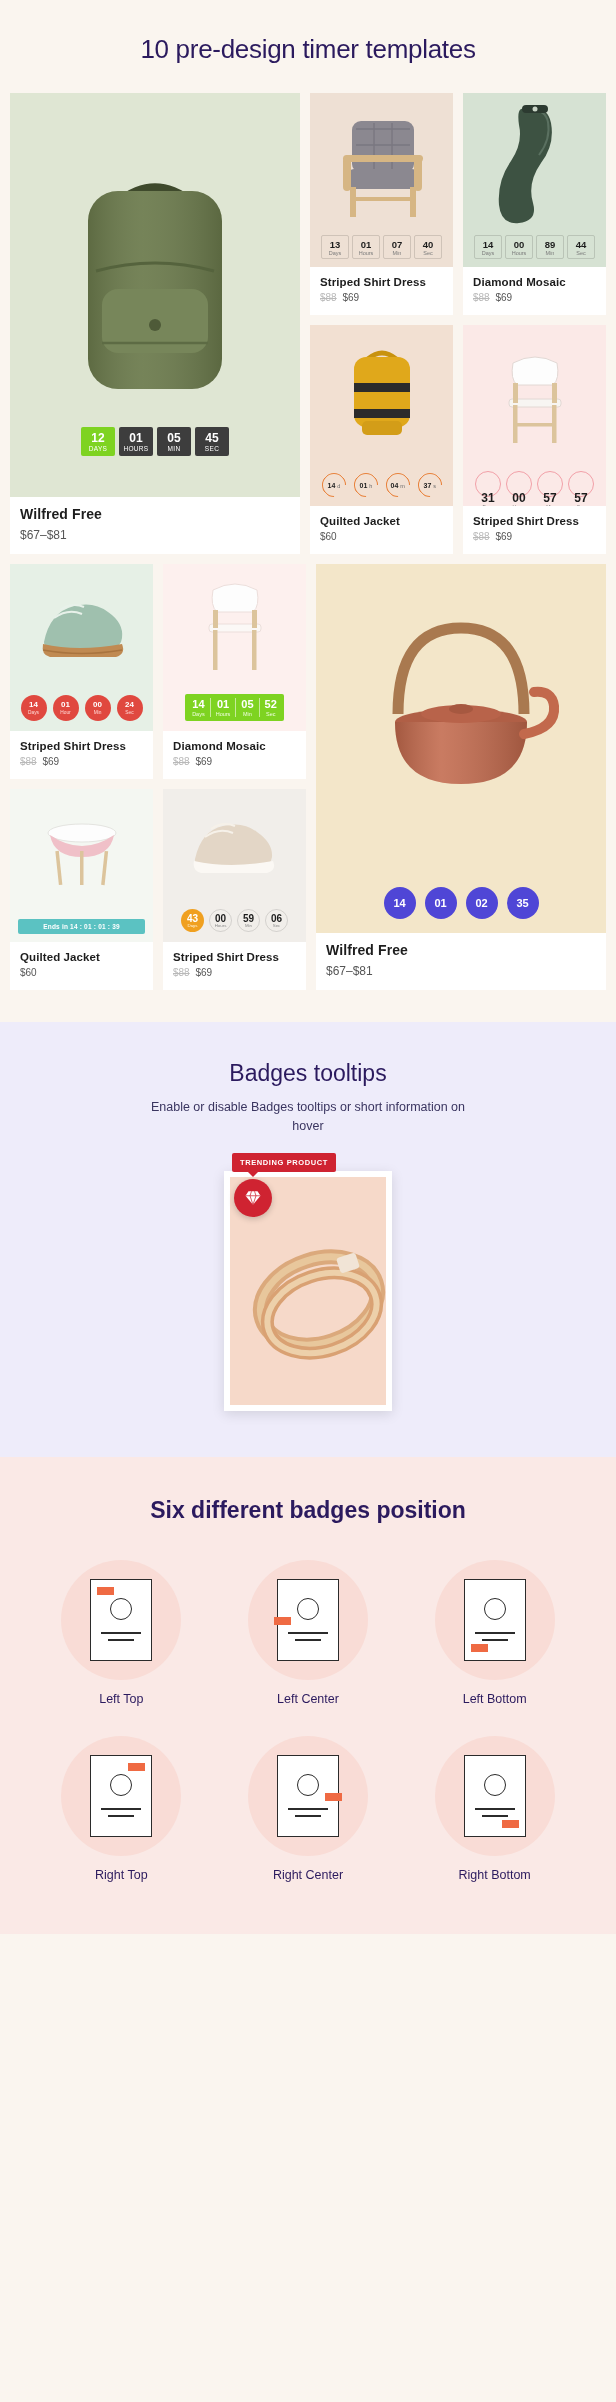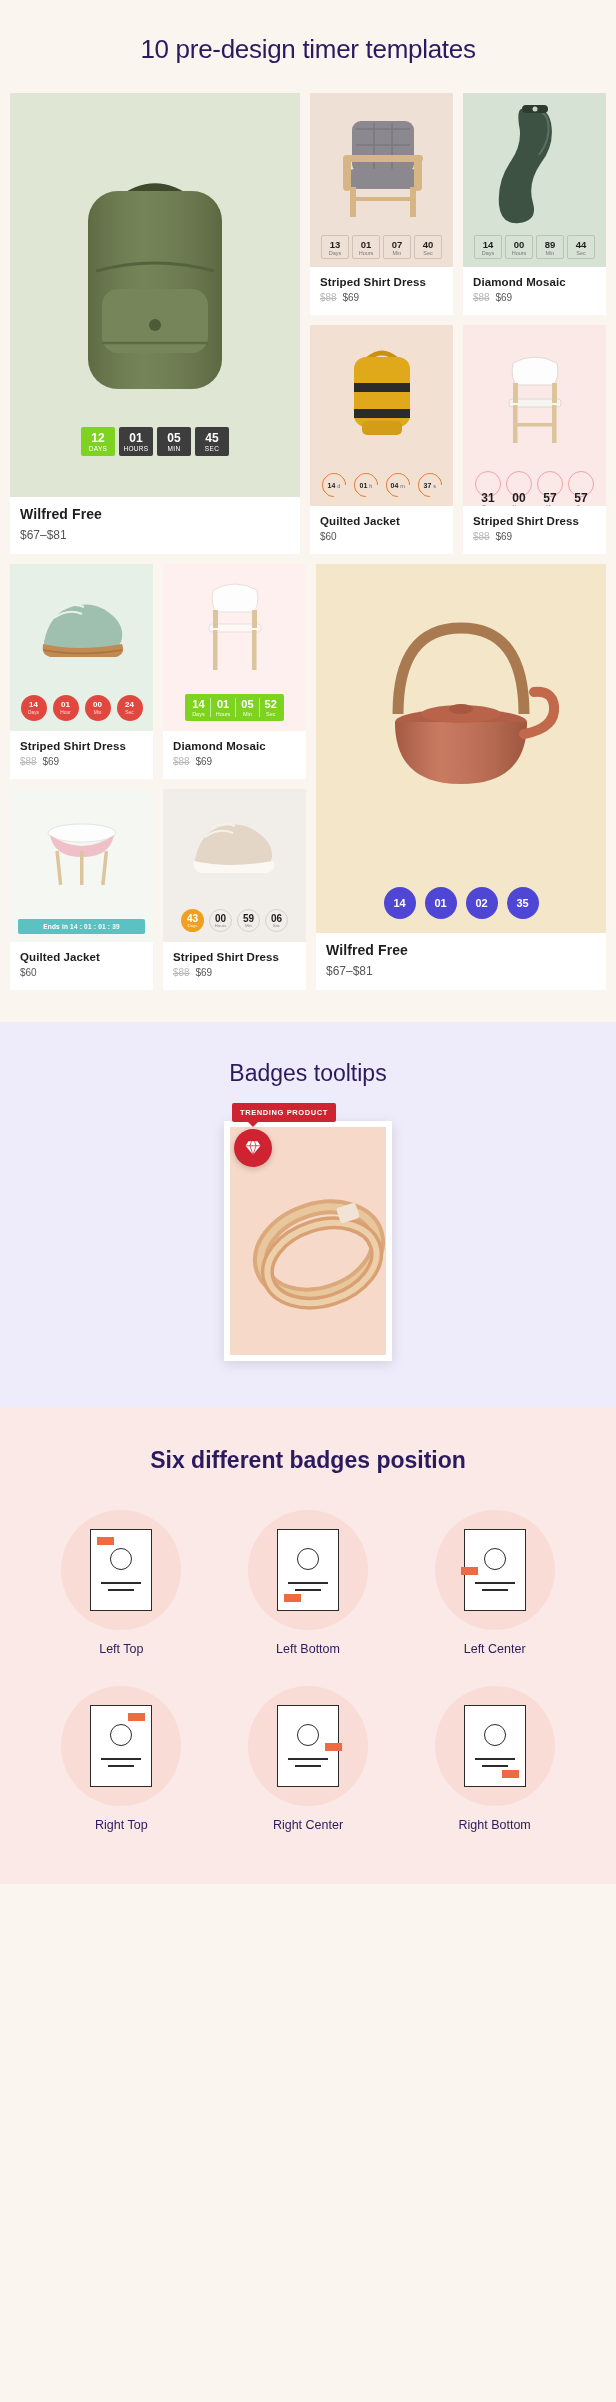--- a/index.html
+++ b/index.html
@@ -578,20 +578,21 @@
           </div>
         </div>
       </div>
     </div>
 
   </div>
 </section>
 
 <section class="sec-badges">
   <h2>Badges tooltips</h2>
+  <p>Enable or disable Badges tooltips or short information on hover</p>
 
   <div class="badge-demo">
     <div class="tooltip">TRENDING PRODUCT</div>
     <div class="badge-card">
       <div class="badge-photo">
         <svg viewBox="0 0 178 228" width="178" height="228">
           <rect width="178" height="228" fill="#f6d9c9"></rect>
           <ellipse cx="89" cy="124" rx="60" ry="42" fill="none" stroke="#dba97c" stroke-width="15" transform="rotate(-18 89 124)"></ellipse>
           <ellipse cx="89" cy="124" rx="60" ry="42" fill="none" stroke="#e8c79c" stroke-width="7" transform="rotate(-18 89 124)"></ellipse>
           <ellipse cx="92" cy="136" rx="56" ry="38" fill="none" stroke="#d9a173" stroke-width="13" transform="rotate(-18 92 136)"></ellipse>
@@ -621,39 +622,39 @@
           <div class="ln ln1"></div>
           <div class="ln ln2"></div>
         </div>
       </div>
       <div class="pos-label">Left Top</div>
     </div>
 
     <div class="pos-item">
       <div class="pos-circle">
         <div class="mock">
+          <div class="tag tag-lc"></div>
+          <div class="circ"></div>
+          <div class="ln ln1"></div>
+          <div class="ln ln2"></div>
+        </div>
+      </div>
+      <div class="pos-label">Left Center</div>
+    </div>
+
+    <div class="pos-item">
+      <div class="pos-circle">
+        <div class="mock">
           <div class="tag tag-lb"></div>
           <div class="circ"></div>
           <div class="ln ln1"></div>
           <div class="ln ln2"></div>
         </div>
       </div>
       <div class="pos-label">Left Bottom</div>
-    </div>
-
-    <div class="pos-item">
-      <div class="pos-circle">
-        <div class="mock">
-          <div class="tag tag-lc"></div>
-          <div class="circ"></div>
-          <div class="ln ln1"></div>
-          <div class="ln ln2"></div>
-        </div>
-      </div>
-      <div class="pos-label">Left Center</div>
     </div>
 
     <div class="pos-item">
       <div class="pos-circle">
         <div class="mock">
           <div class="tag tag-rt"></div>
           <div class="circ"></div>
           <div class="ln ln1"></div>
           <div class="ln ln2"></div>
         </div>

